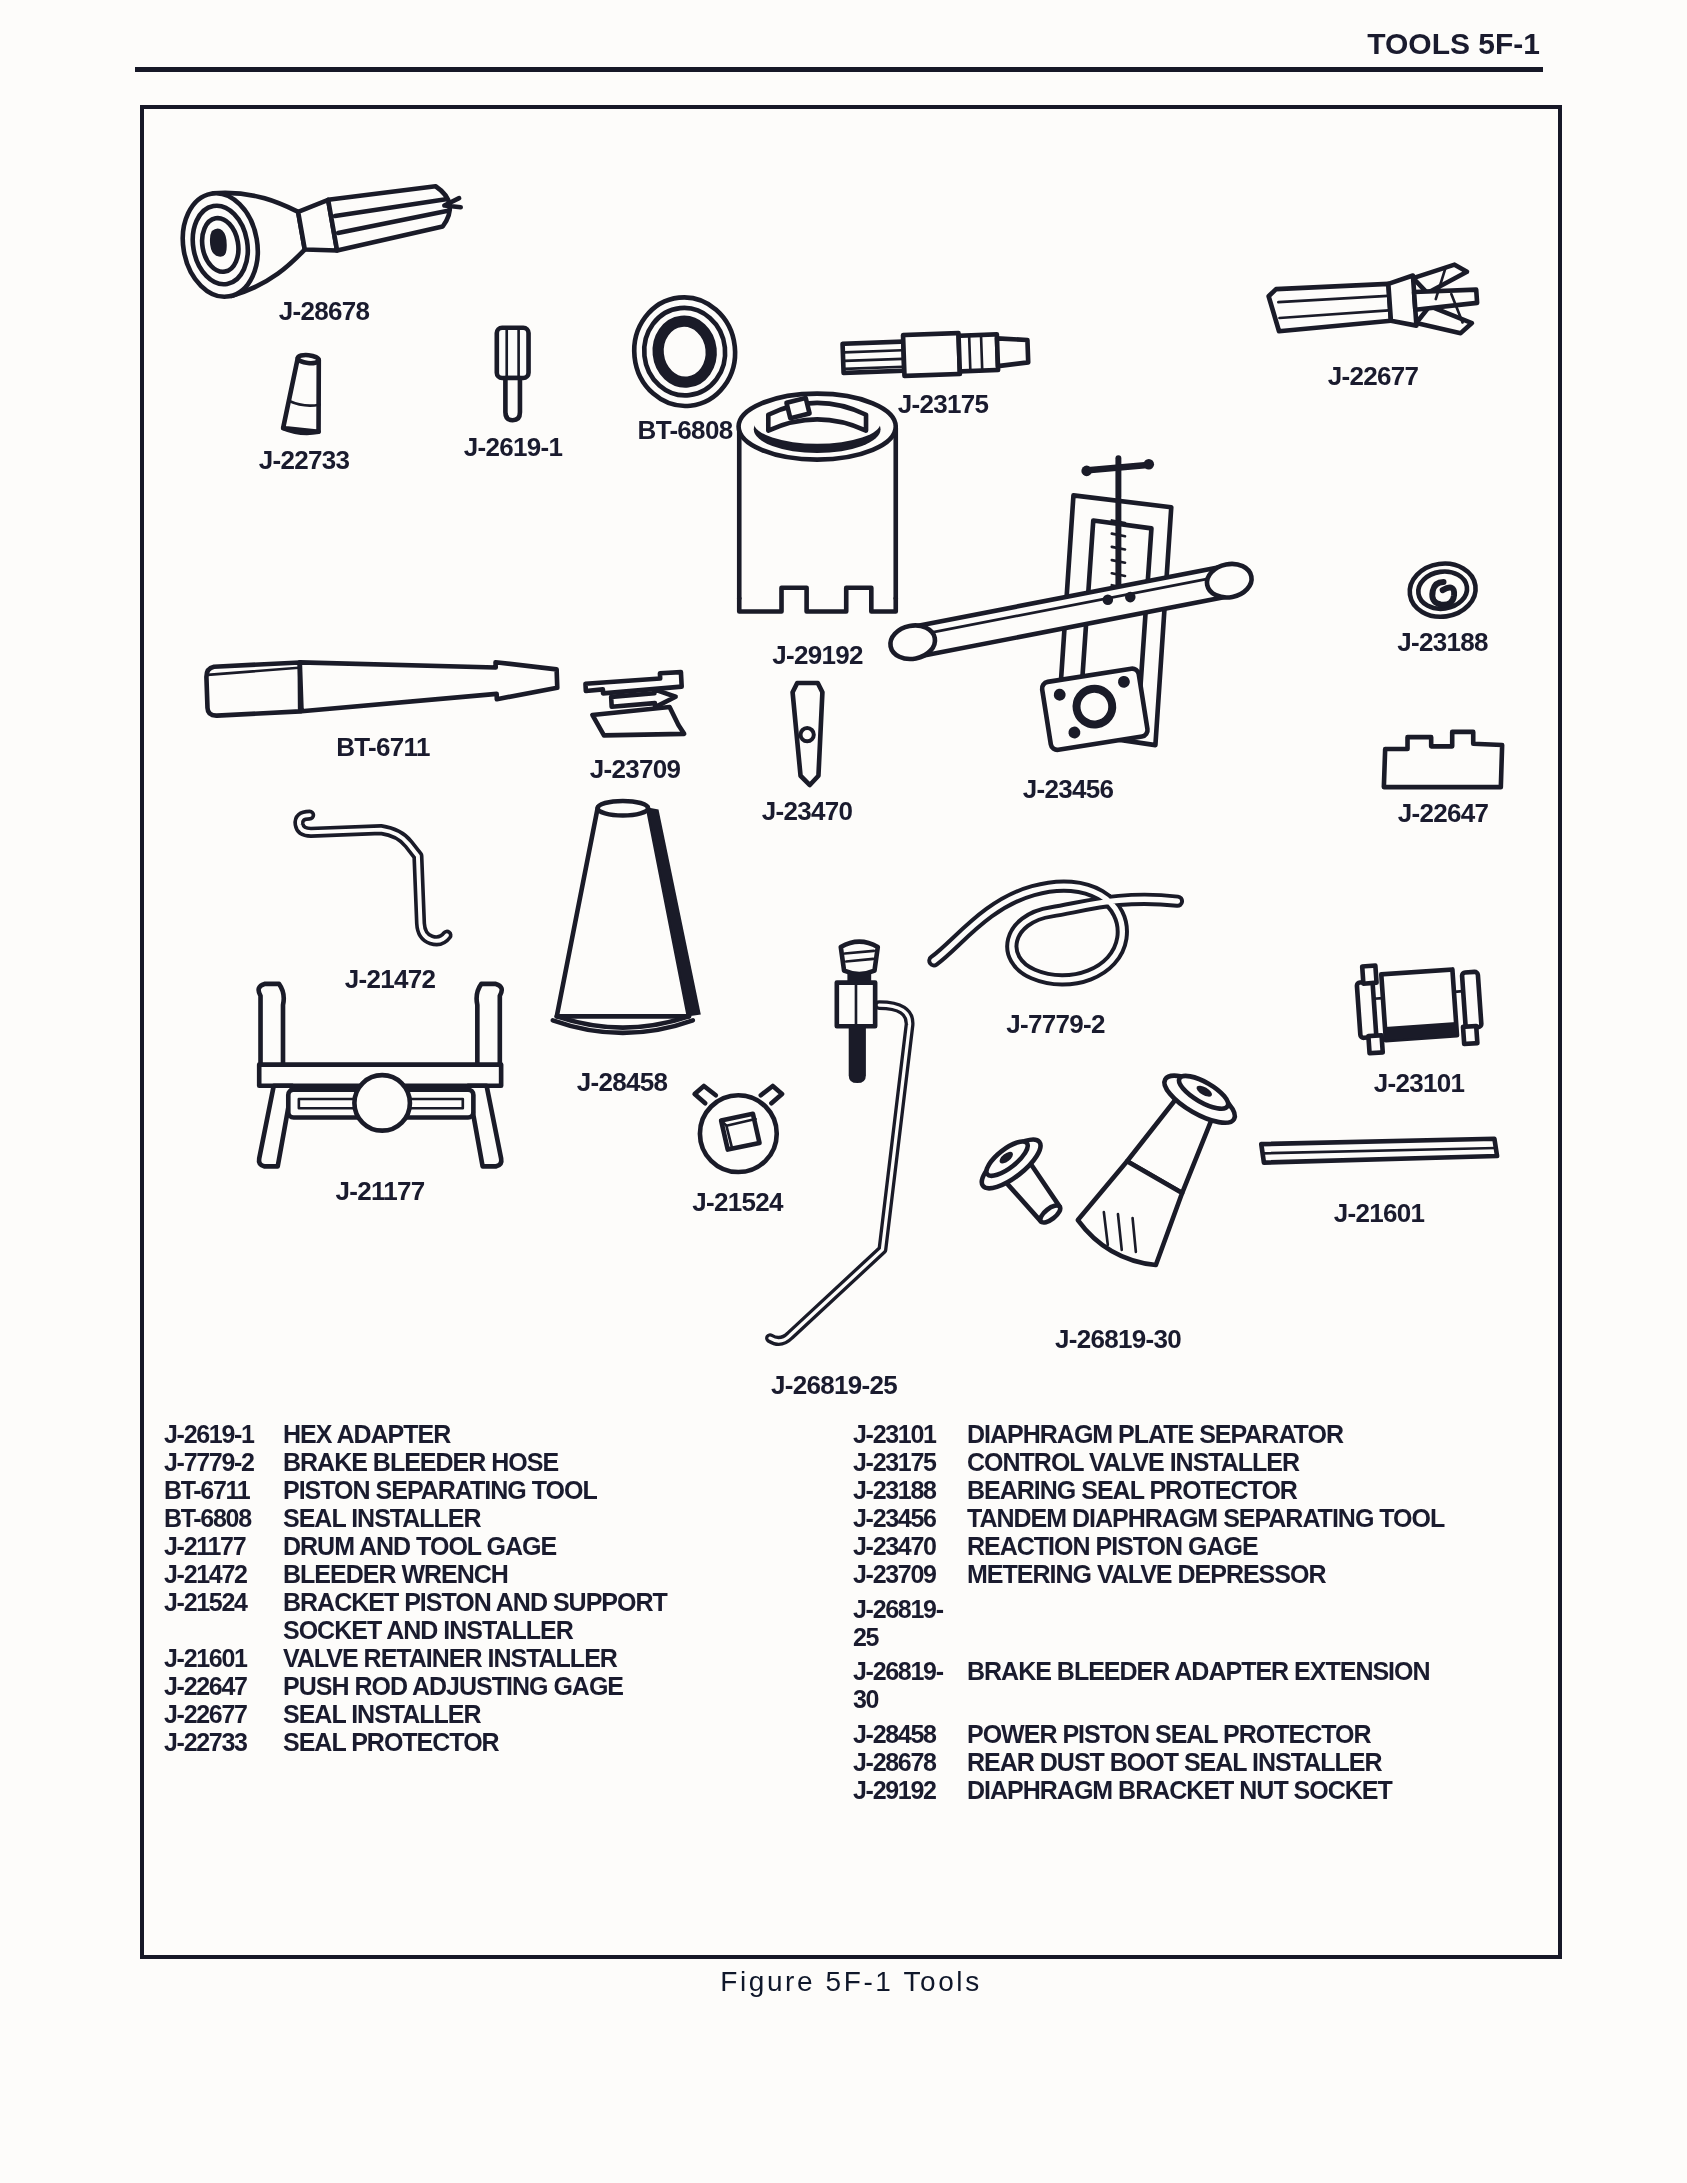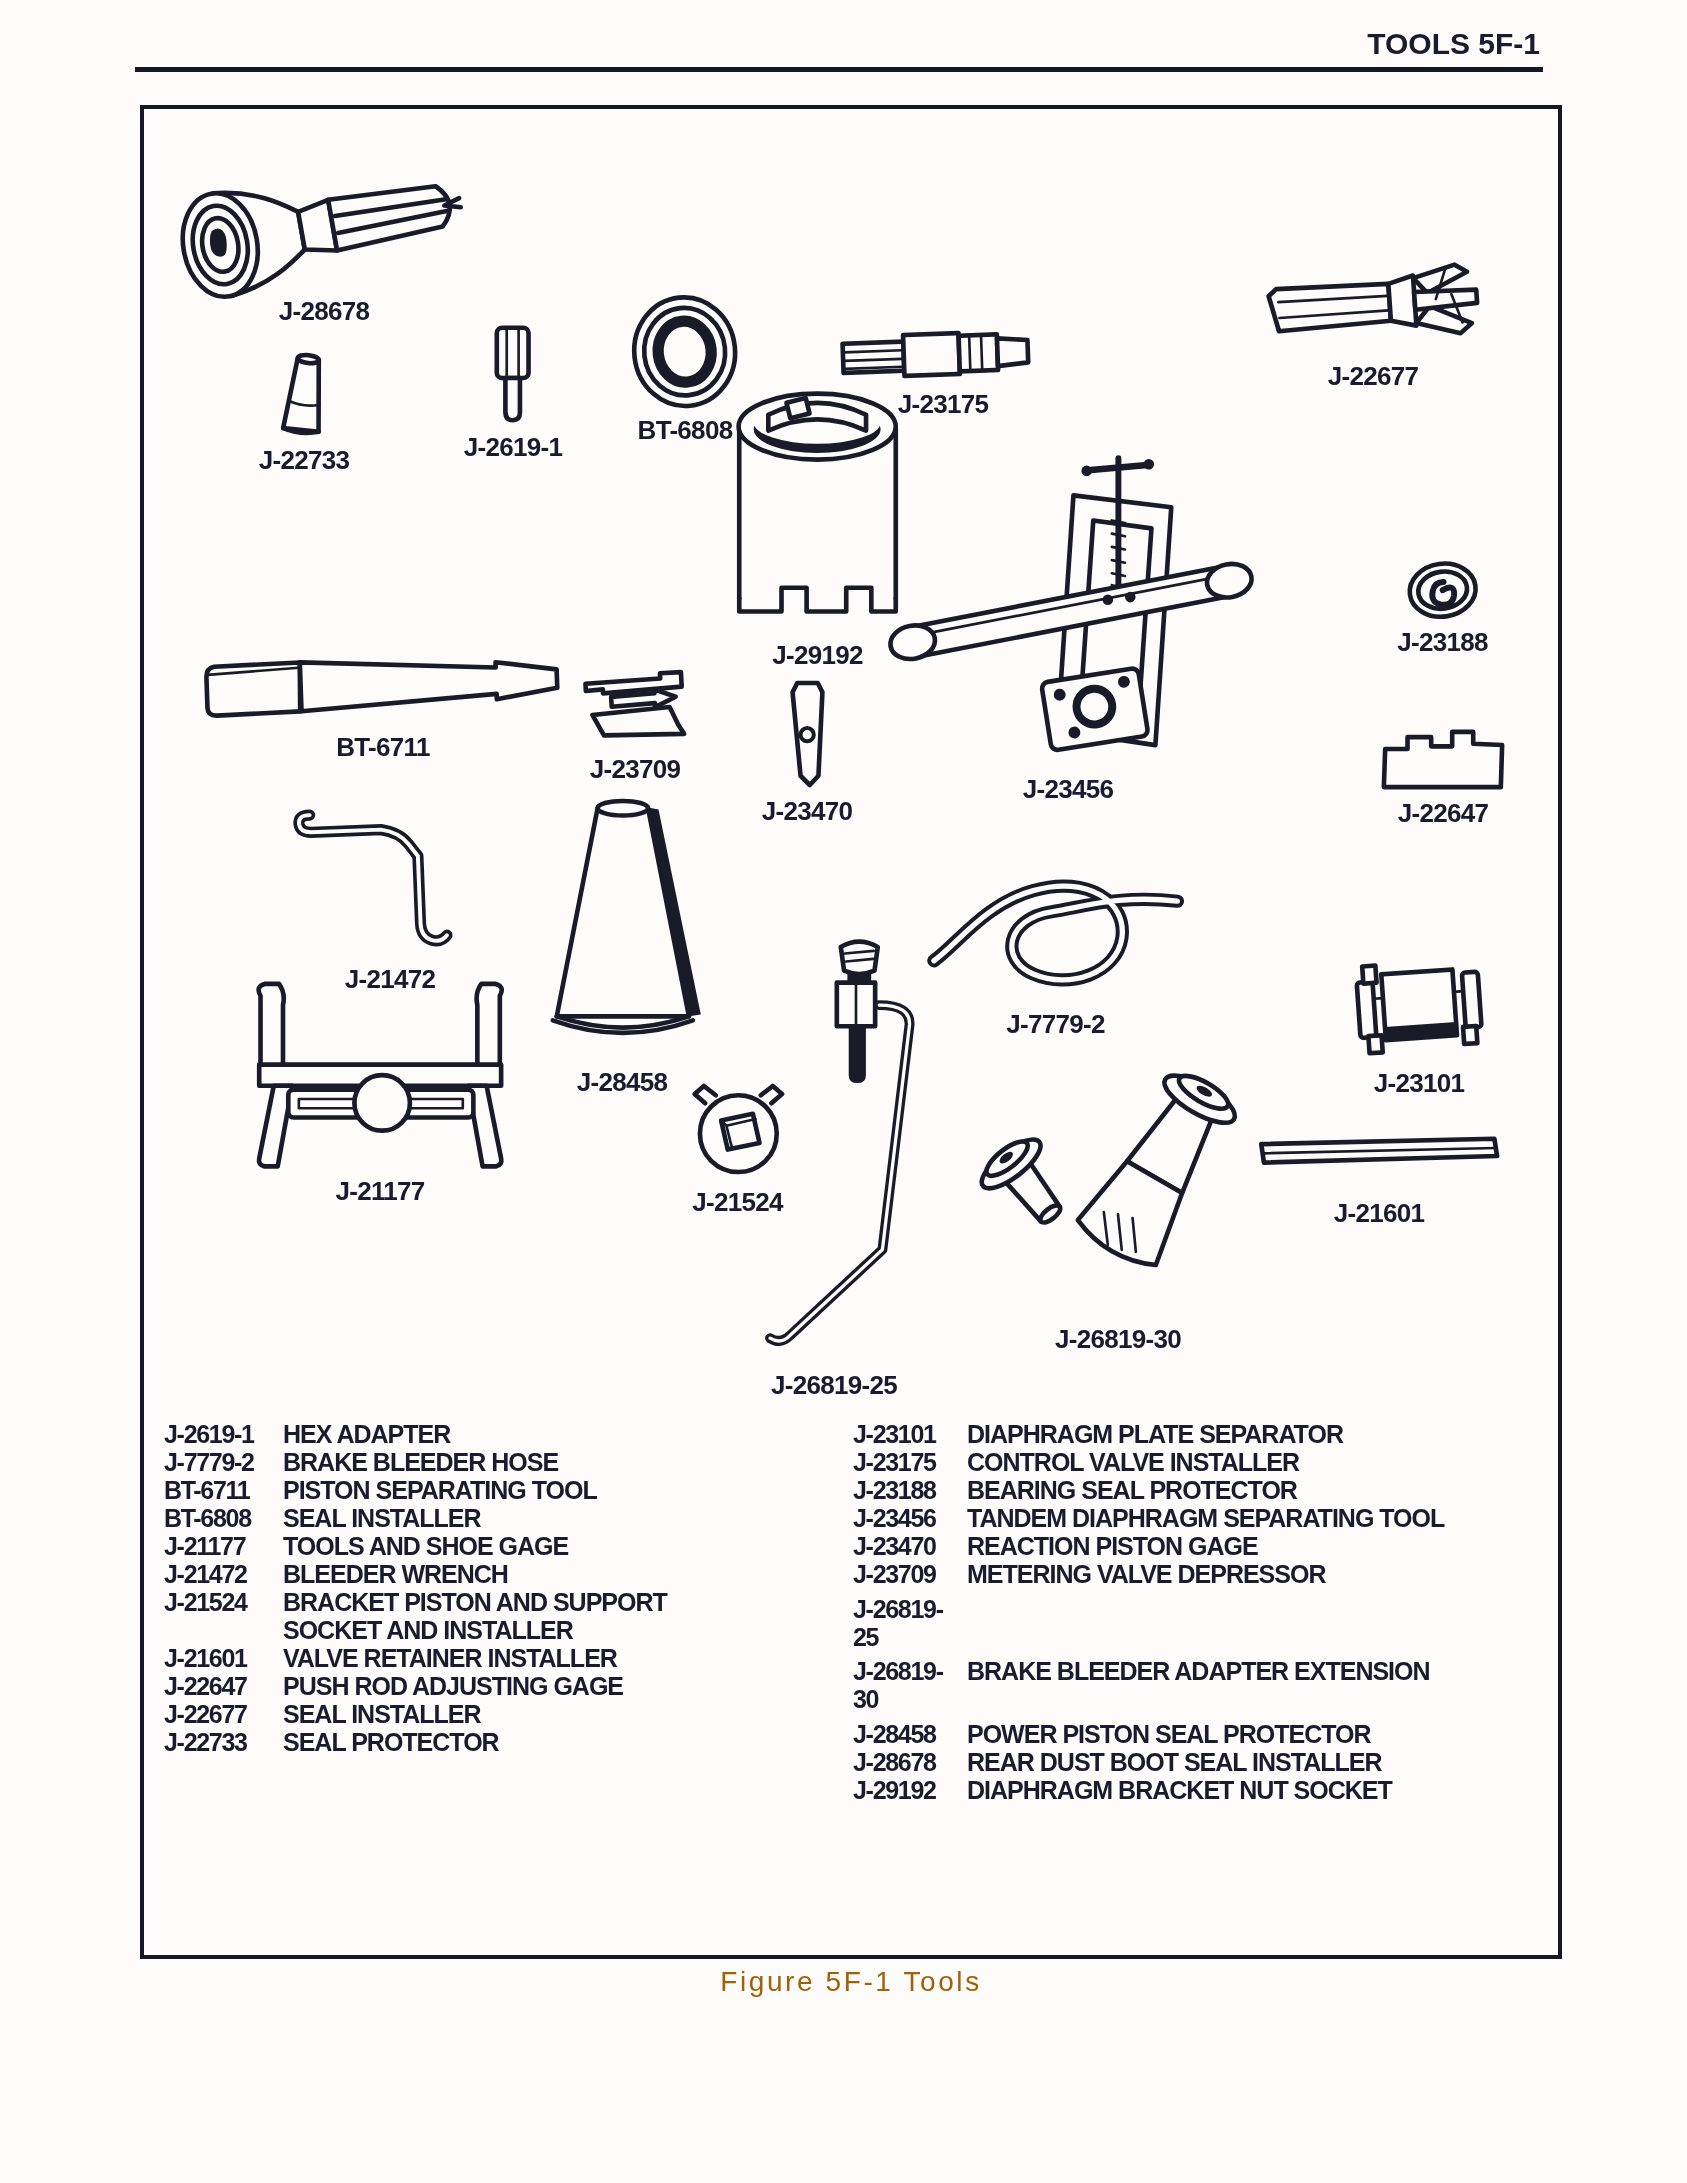--- a/index.html
+++ b/index.html
@@ -16,21 +16,21 @@
   }
   .header-rule{
     position:absolute;left:135px;top:67px;width:1408px;height:4.6px;background:#171827;
   }
   .diagram-box{
     position:absolute;left:140px;top:105px;width:1422px;height:1854px;
     border:4.6px solid #171827;box-sizing:border-box;background:#fdfcfa;
   }
   .caption{
     position:absolute;top:1966px;left:140px;width:1422px;text-align:center;
-    font-size:28px;font-weight:400;letter-spacing:2.6px;color:#a16207;
+    font-size:28px;font-weight:400;letter-spacing:2.6px;color:#0f172a;
   }
   .tool{position:absolute;text-align:center;}
   .tool svg{display:block;margin:0 auto;overflow:visible;}
   .tlabel{
     display:block;margin-top:5.3px;
     font-size:26px;font-weight:700;letter-spacing:-0.7px;color:#1a1b2e;white-space:nowrap;
   }
   
   .s{stroke:#1a1b28;stroke-width:7;fill:none;stroke-linecap:round;stroke-linejoin:round;}
   .sf{fill:#fdfcfa;}
@@ -348,21 +348,21 @@
   <div class="lrow">
       <span class="lcode">BT-6711</span>
       <span class="ldesc">PISTON SEPARATING TOOL</span>
     </div>
   <div class="lrow">
       <span class="lcode">BT-6808</span>
       <span class="ldesc">SEAL INSTALLER</span>
     </div>
   <div class="lrow">
       <span class="lcode">J-21177</span>
-      <span class="ldesc">TOOLS AND SHOE GAGE</span>
+      <span class="ldesc">DRUM AND TOOL GAGE</span>
     </div>
   <div class="lrow">
       <span class="lcode">J-21472</span>
       <span class="ldesc">BLEEDER WRENCH</span>
     </div>
   <div class="lrow">
       <span class="lcode">J-21524</span>
       <span class="ldesc">BRACKET PISTON AND SUPPORT</span>
     </div>
   <div class="lrow">

